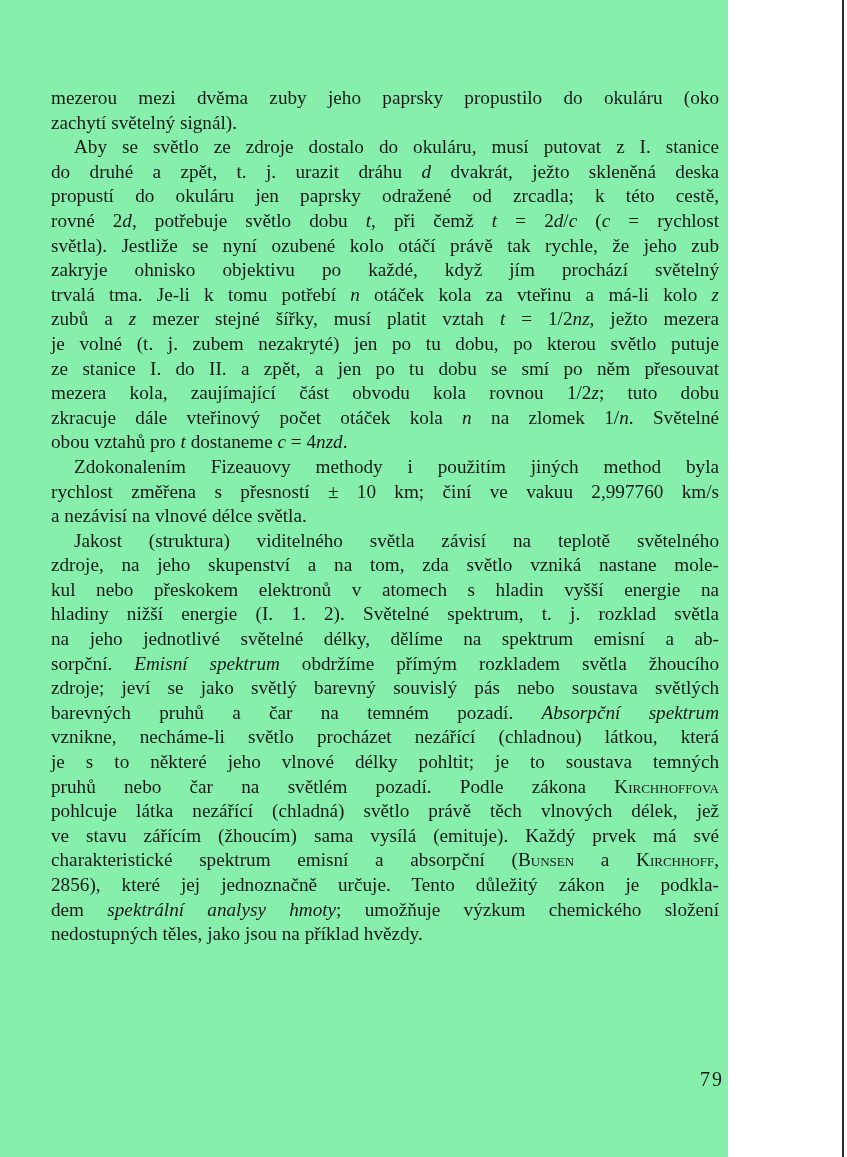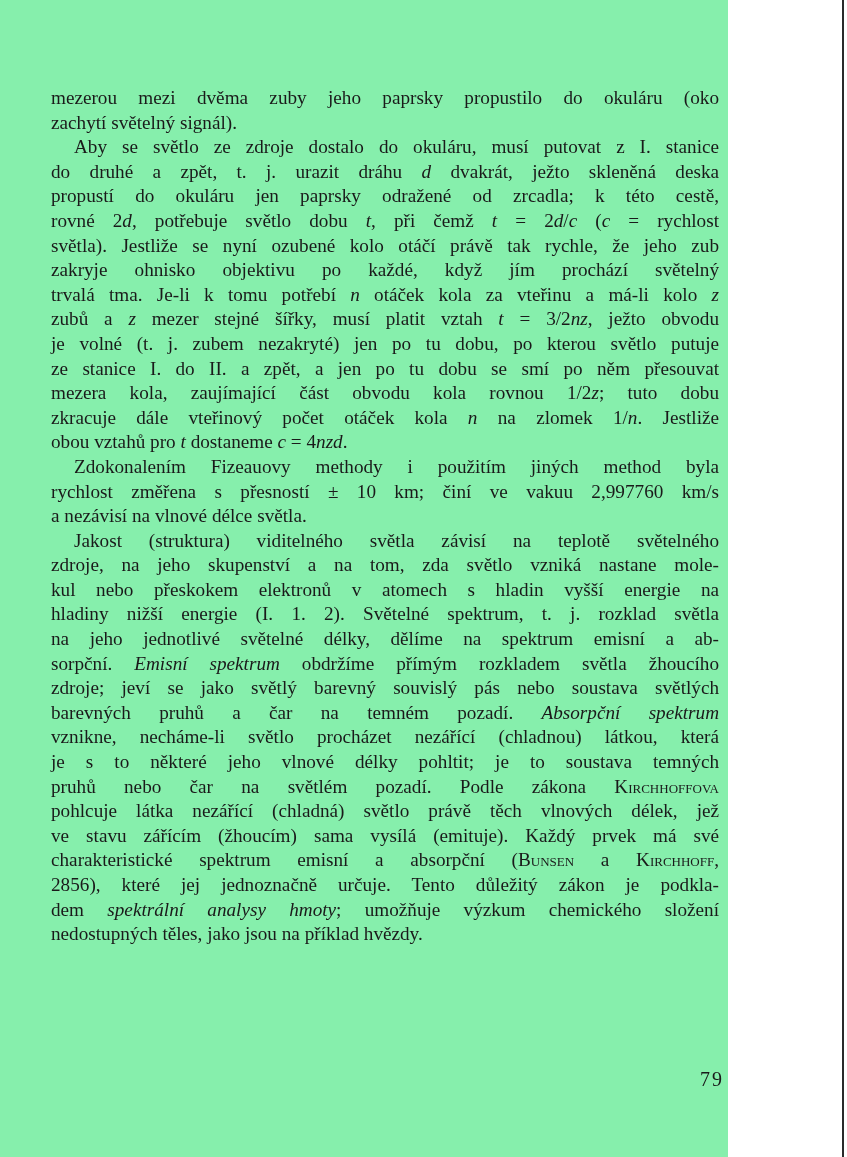--- a/index.html
+++ b/index.html
@@ -42,25 +42,25 @@
         <span class="line last"><span>zachytí světelný signál).</span></span>
       </div>
       <div>
         <span class="line indent"><span>Aby se světlo ze zdroje dostalo do okuláru, musí putovat z I. stanice</span></span>
         <span class="line"><span>do druhé a zpět, t. j. urazit dráhu </span><span class="it">d</span><span> dvakrát, ježto skleněná deska</span></span>
         <span class="line"><span>propustí do okuláru jen paprsky odražené od zrcadla; k této cestě,</span></span>
         <span class="line"><span>rovné 2</span><span class="it">d</span><span>, potřebuje světlo dobu </span><span class="it">t</span><span>, při čemž </span><span class="it">t</span><span> = 2</span><span class="it">d</span><span>/</span><span class="it">c</span><span> (</span><span class="it">c</span><span> = rychlost</span></span>
         <span class="line"><span>světla). Jestliže se nyní ozubené kolo otáčí právě tak rychle, že jeho zub</span></span>
         <span class="line"><span>zakryje ohnisko objektivu po každé, když jím prochází světelný</span></span>
         <span class="line"><span>trvalá tma. Je-li k tomu potřebí </span><span class="it">n</span><span> otáček kola za vteřinu a má-li kolo </span><span class="it">z</span></span>
-        <span class="line"><span>zubů a </span><span class="it">z</span><span> mezer stejné šířky, musí platit vztah </span><span class="it">t</span><span> = 3/2</span><span class="it">nz</span><span>, ježto obvodu</span></span>
+        <span class="line"><span>zubů a </span><span class="it">z</span><span> mezer stejné šířky, musí platit vztah </span><span class="it">t</span><span> = 1/2</span><span class="it">nz</span><span>, ježto mezera</span></span>
         <span class="line"><span>je volné (t. j. zubem nezakryté) jen po tu dobu, po kterou světlo putuje</span></span>
         <span class="line"><span>ze stanice I. do II. a zpět, a jen po tu dobu se smí po něm přesouvat</span></span>
         <span class="line"><span>mezera kola, zaujímající část obvodu kola rovnou 1/2</span><span class="it">z</span><span>; tuto dobu</span></span>
-        <span class="line"><span>zkracuje dále vteřinový počet otáček kola </span><span class="it">n</span><span> na zlomek 1/</span><span class="it">n</span><span>. Jestliže</span></span>
+        <span class="line"><span>zkracuje dále vteřinový počet otáček kola </span><span class="it">n</span><span> na zlomek 1/</span><span class="it">n</span><span>. Světelné</span></span>
         <span class="line last"><span>obou vztahů pro </span><span class="it">t</span><span> dostaneme </span><span class="it">c</span><span> = 4</span><span class="it">nzd</span><span>.</span></span>
       </div>
       <div>
         <span class="line indent"><span>Zdokonalením Fizeauovy methody i použitím jiných method byla</span></span>
         <span class="line"><span>rychlost změřena s přesností ± 10 km; činí ve vakuu 2,997760 km/s</span></span>
         <span class="line last"><span>a nezávisí na vlnové délce světla.</span></span>
       </div>
       <div>
         <span class="line indent"><span>Jakost (struktura) viditelného světla závisí na teplotě světelného</span></span>
         <span class="line"><span>zdroje, na jeho skupenství a na tom, zda světlo vzniká nastane mole-</span></span>

